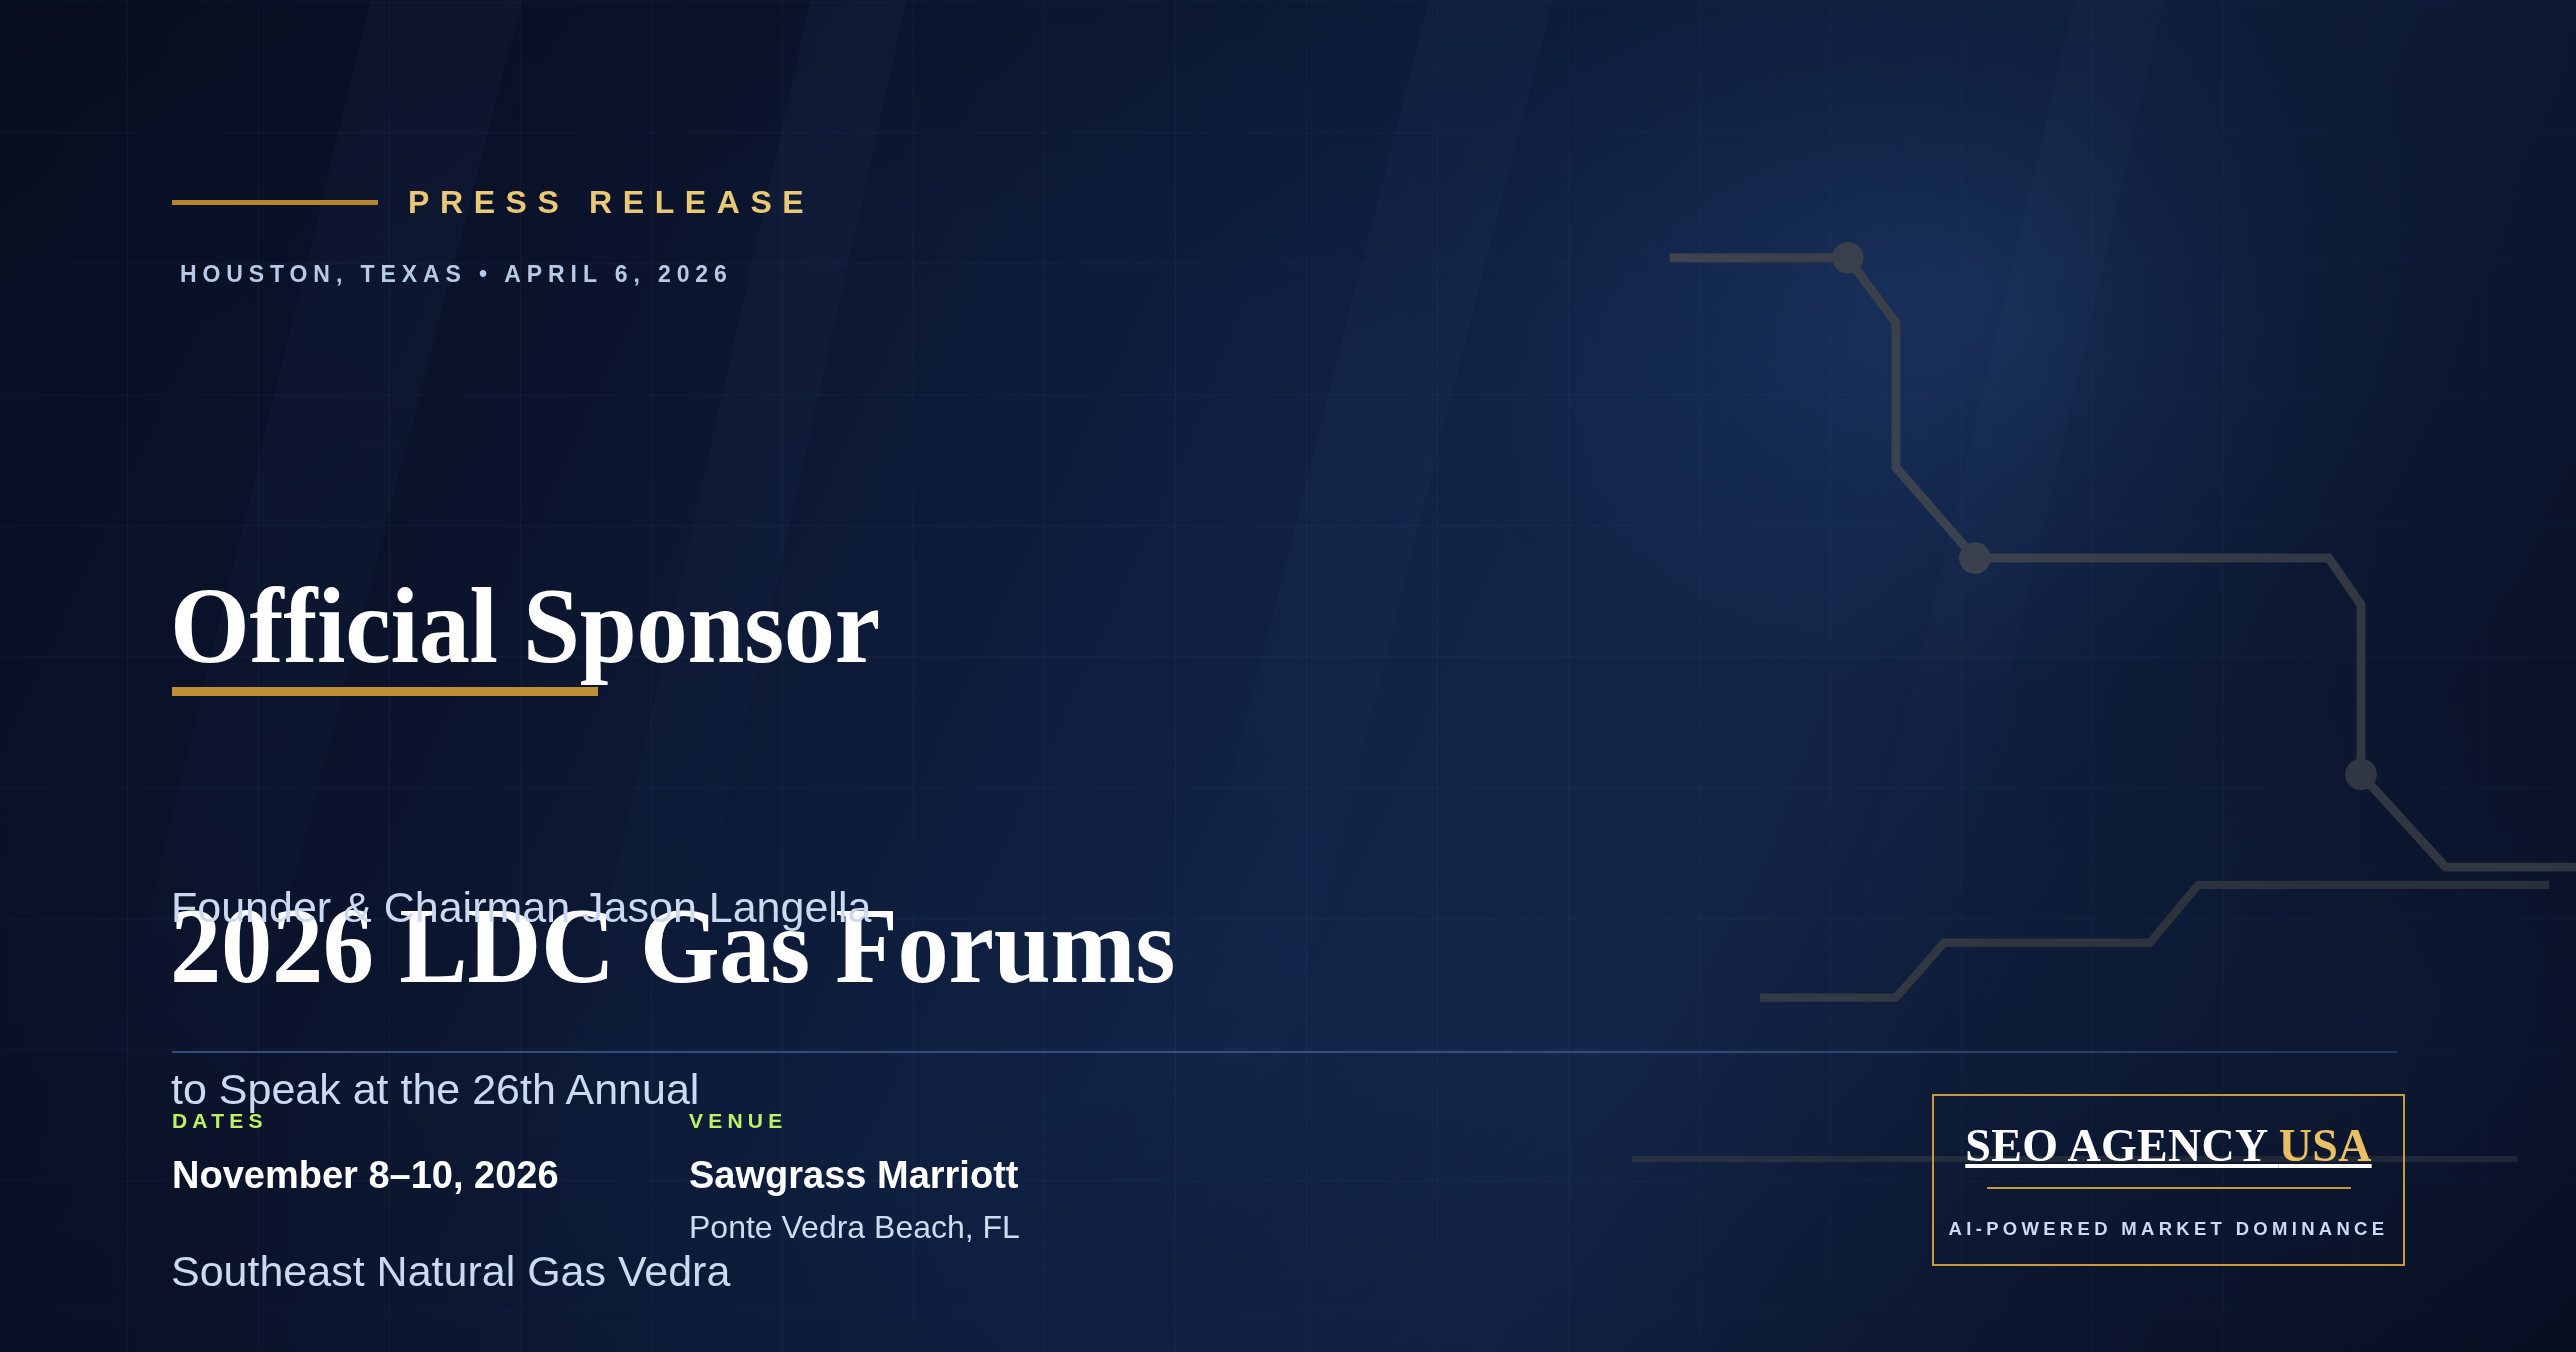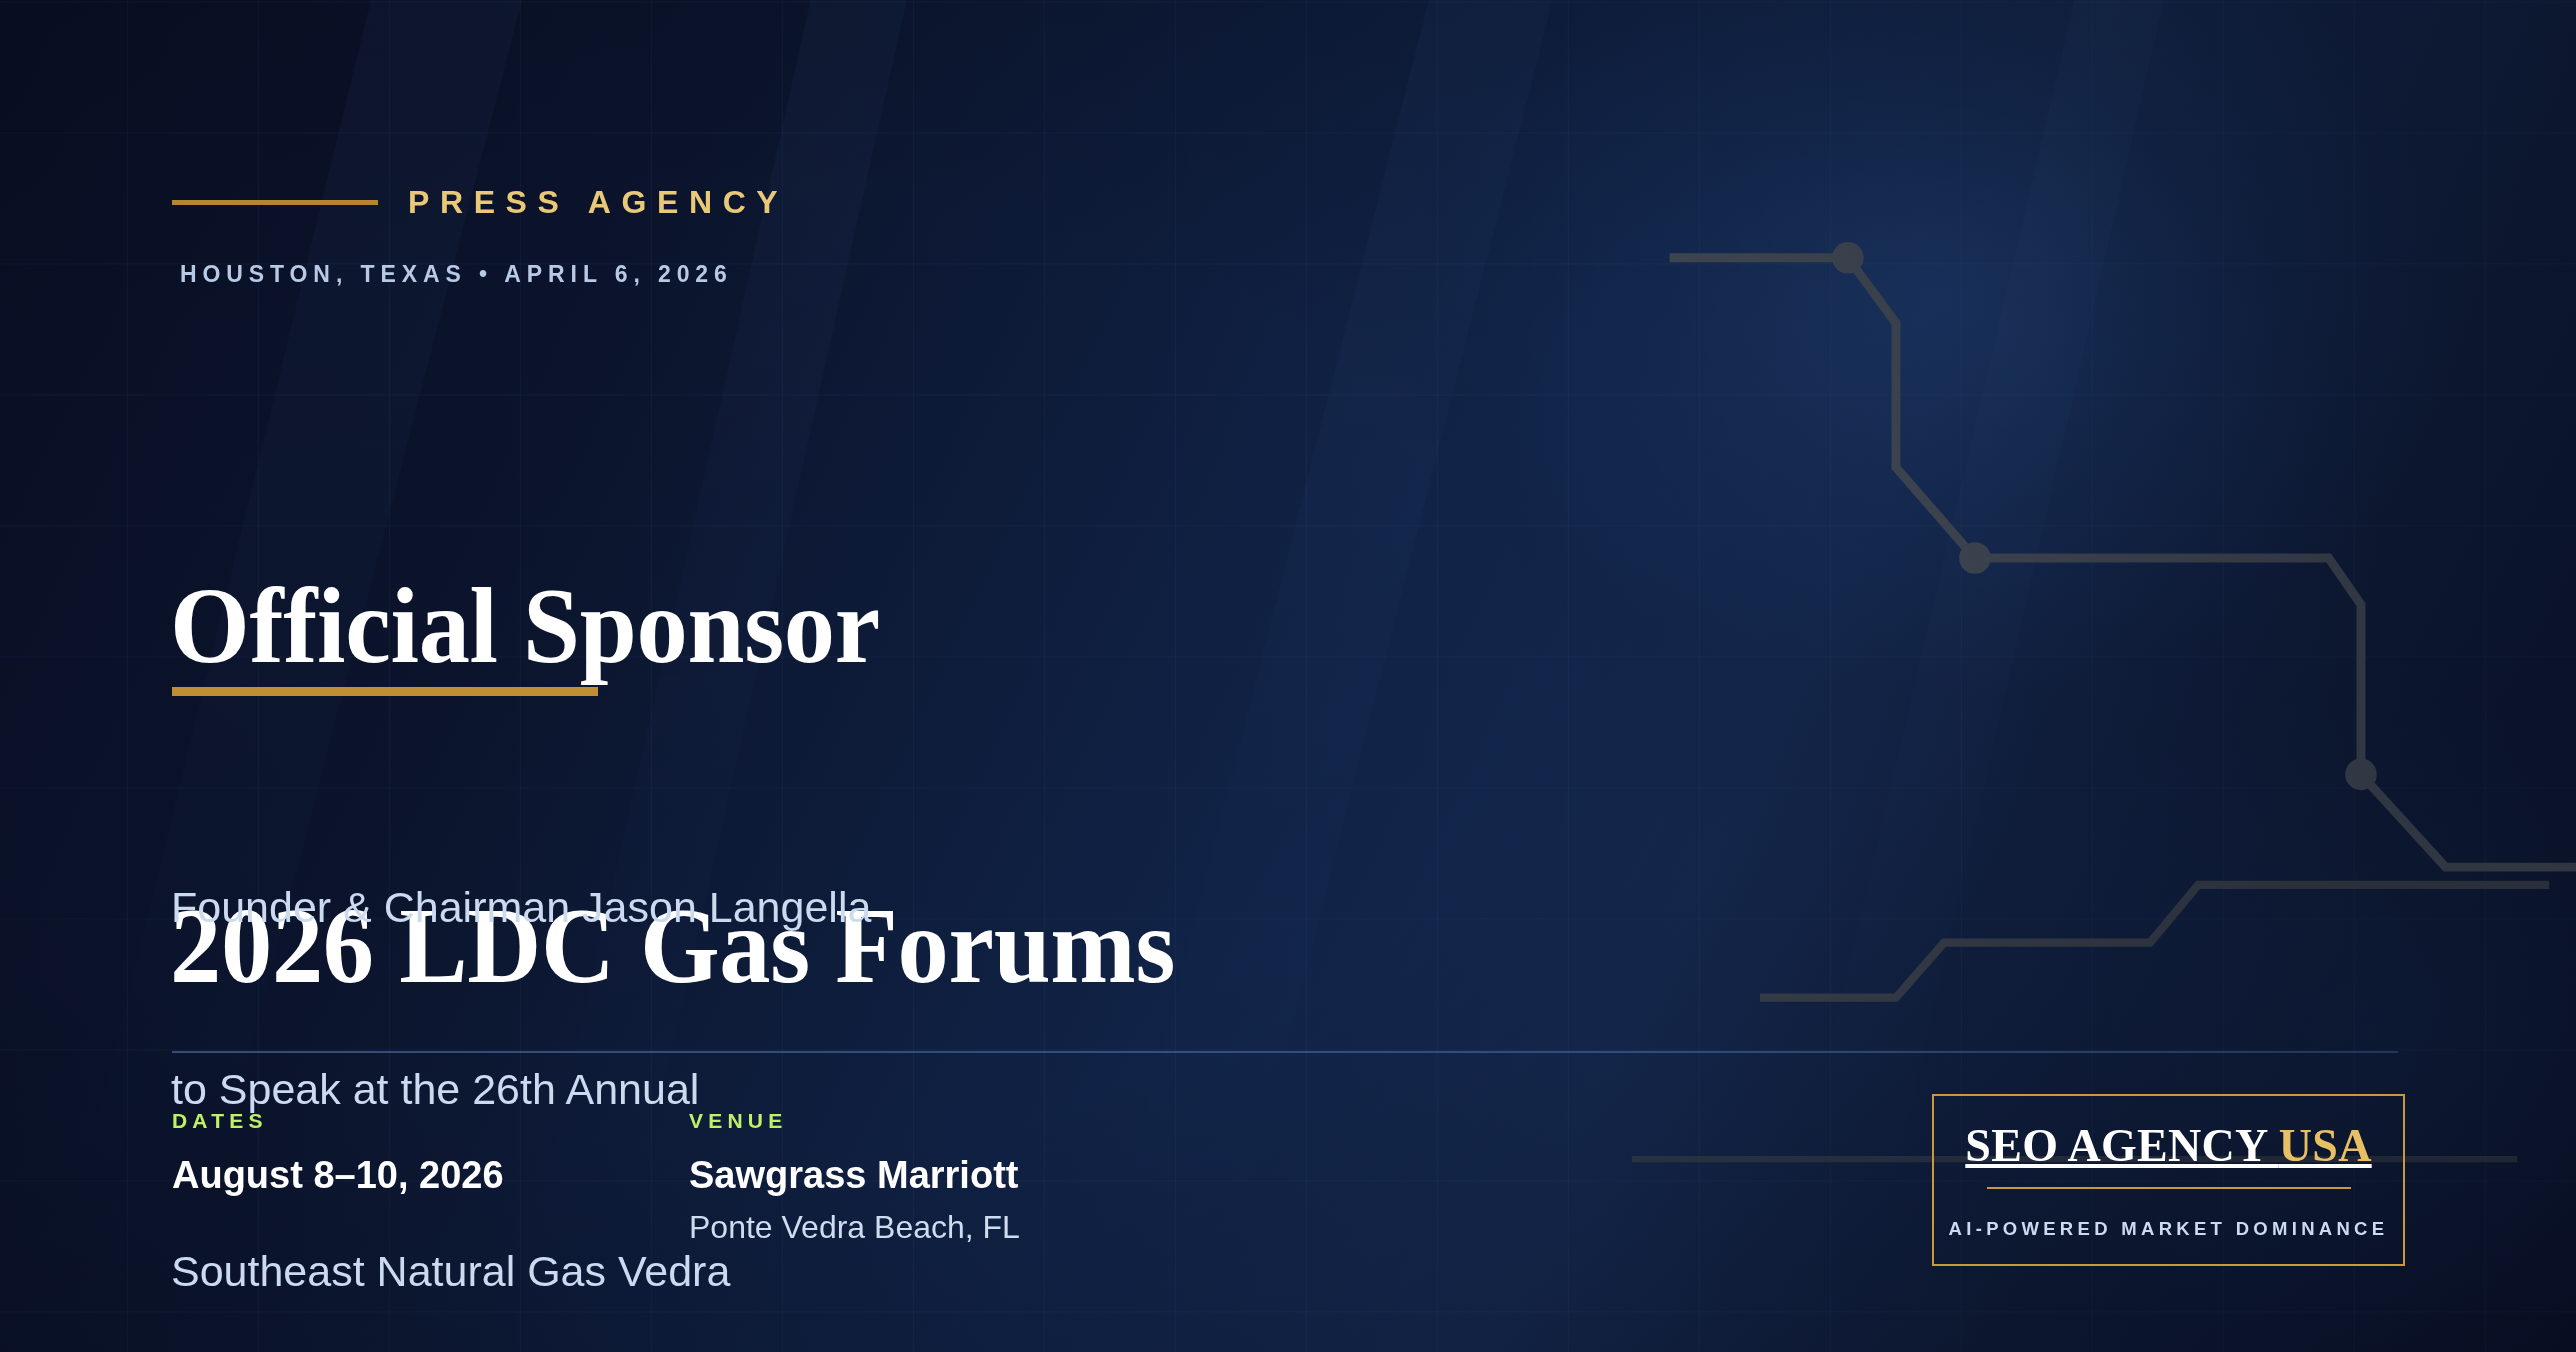--- a/index.html
+++ b/index.html
@@ -303,21 +303,21 @@
       <circle cx="3437" cy="1127" r="23"></circle>
     </g>
   </svg>
 
   <div class="bg-vignette"></div>
 
   <div class="content">
 
     <div class="eyebrow-row">
       <div class="eyebrow-rule"></div>
-      <div class="eyebrow-text">PRESS AGENCY</div>
+      <div class="eyebrow-text">PRESS RELEASE</div>
     </div>
 
     <div class="dateline">HOUSTON, TEXAS • APRIL 6, 2026</div>
 
     <div class="headline">
       <span class="hl-line">Official Sponsor</span>
       <span class="hl-line">2026 LDC Gas Forums</span>
     </div>
 
     <div class="accent-bar"></div>
@@ -326,21 +326,21 @@
       <span class="sh-line">Founder &amp; Chairman Jason Langella</span>
       <span class="sh-line">to Speak at the 26th Annual</span>
       <span class="sh-line">Southeast Natural Gas Vedra</span>
     </div>
 
     <div class="divider"></div>
 
     <div class="meta">
       <div class="meta-col dates">
         <div class="meta-label">DATES</div>
-        <div class="meta-value">August 8–10, 2026</div>
+        <div class="meta-value">November 8–10, 2026</div>
       </div>
       <div class="meta-col venue">
         <div class="meta-label">VENUE</div>
         <div class="meta-value">Sawgrass Marriott</div>
         <div class="meta-sub">Ponte Vedra Beach, FL</div>
       </div>
     </div>
 
     <div class="logo-box">
       <div class="logo-wordmark"><span>SEO AGENCY </span><span class="usa">USA</span></div>

